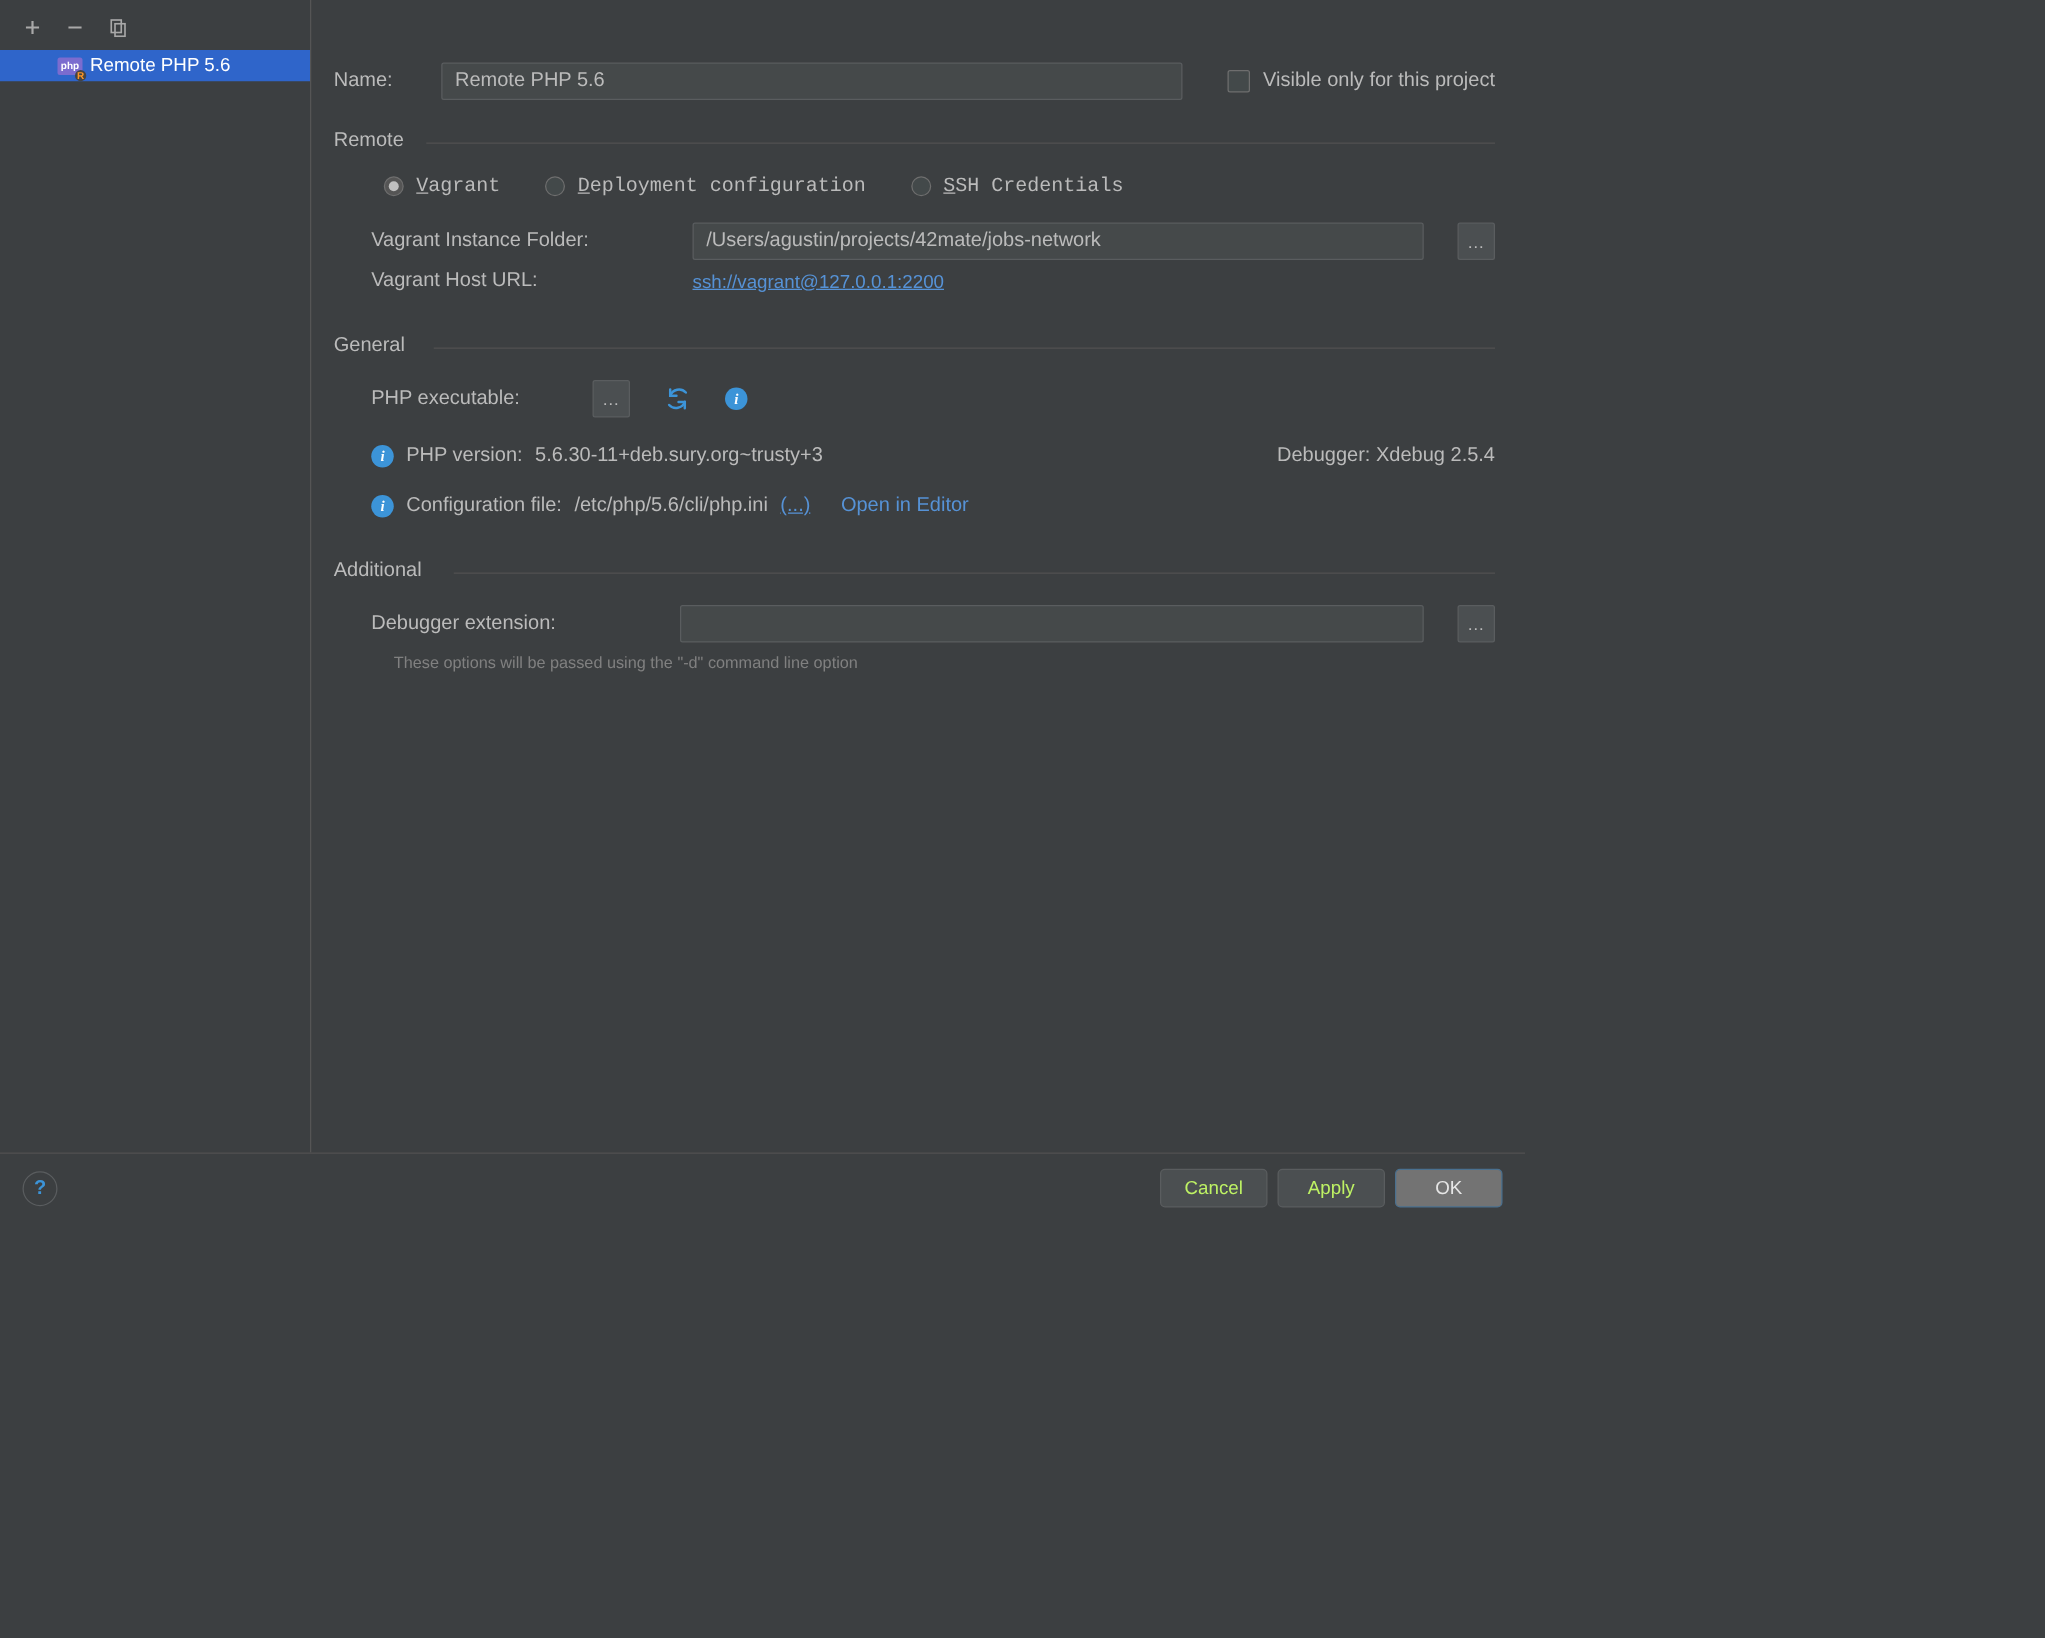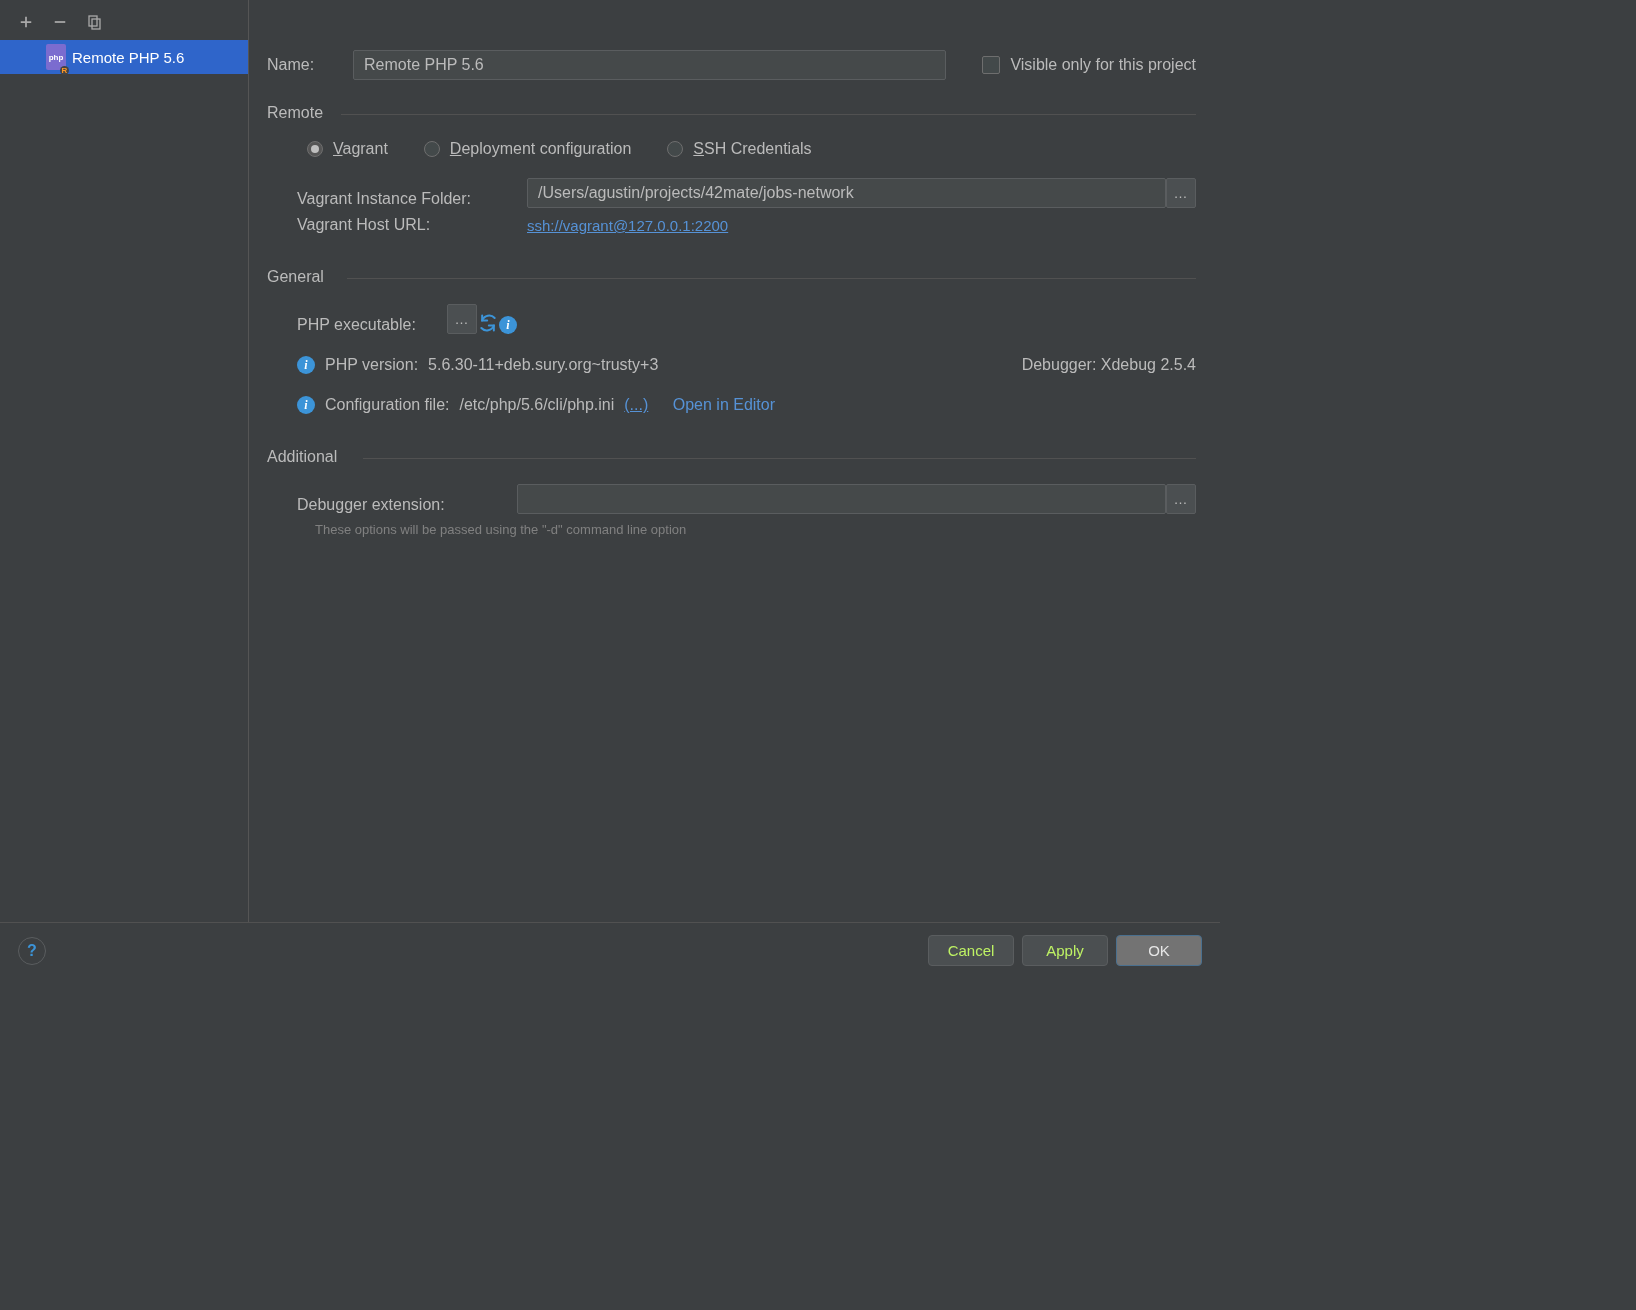--- a/index.html
+++ b/index.html
@@ -56,21 +56,21 @@
     cursor: pointer;
   }
   .list-item.selected {
     background: #2f65ca;
     color: #ffffff;
   }
   .php-icon {
     display: inline-flex;
     align-items: center;
     justify-content: center;
-    width: 20px; height: 26px;
+    width: 20px; height: 14px;
     background: #7b6ccf;
     border-radius: 2px;
     color: #fff;
     font-size: 8px;
     font-weight: bold;
     position: relative;
   }
   .php-icon::after {
     content: "R";
     position: absolute;
@@ -83,21 +83,21 @@
     display: flex; align-items: center; justify-content: center;
   }
 
   .content {
     flex: 1 1 auto;
     padding: 18px 24px 10px 18px;
     overflow: auto;
     margin-top: 32px;
   }
 
-  .row { display: flex; align-items: flex-end; gap: 0; margin-bottom: 8px; }
+  .row { display: flex; align-items: center; gap: 27px; margin-bottom: 8px; }
   .row .label { width: 230px; font-size: 16px; color: #bbbbbb; }
 
   input[type="text"].field {
     flex: 1 1 auto;
     background: #45494a;
     border: 1px solid #5a5d5f;
     color: #bbbbbb;
     font-size: 16px;
     padding: 5px 10px;
     border-radius: 2px;
@@ -150,20 +150,21 @@
     border-top: 1px solid #515151;
   }
   .section-title.first { margin-top: 24px; }
   .section-title.first::after { left: 74px; }
   .section-title.additional::after { left: 96px; }
 
   .radios { display: flex; gap: 36px; padding-left: 40px; margin-bottom: 20px; }
   .radio {
     display: inline-flex; align-items: center; gap: 10px;
     cursor: pointer;
+    font-family: Liberation Mono, monospace;
   }
   .radio .dot-outer {
     width: 16px; height: 16px; border-radius: 50%;
     border: 1px solid #6e6e6e;
     background: #43494a;
     display: inline-flex; align-items: center; justify-content: center;
   }
   .radio.checked .dot-outer { background: #555; }
   .radio .dot-inner {
     width: 8px; height: 8px; border-radius: 50%;

